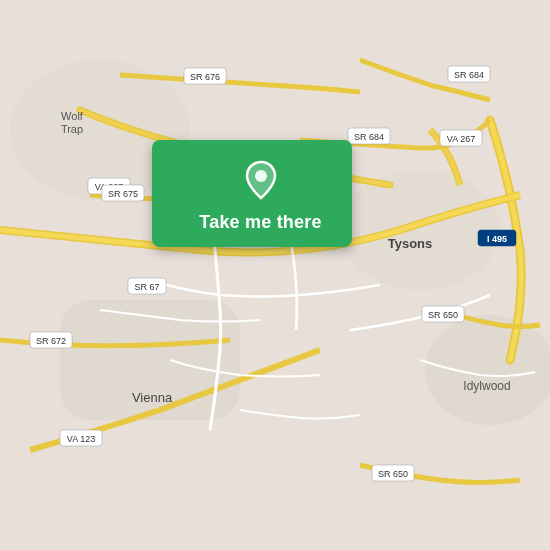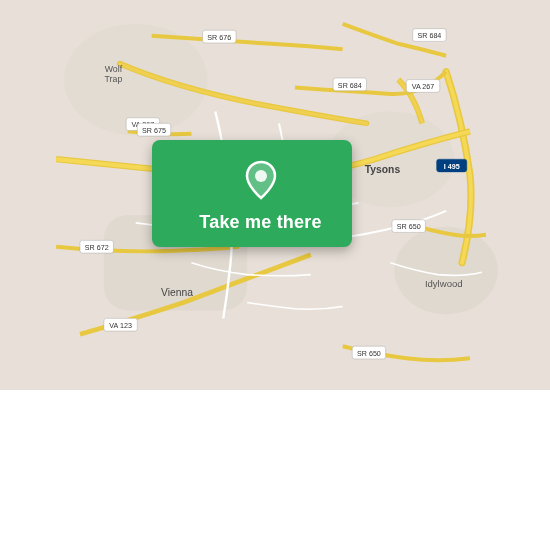--- a/index.html
+++ b/index.html
@@ -6,21 +6,21 @@
     body {
       width: 550px;
       height: 550px;
       overflow: hidden;
       font-family: Arial, sans-serif;
       position: relative;
     }
 
     #map-container {
       width: 550px;
-      height: 390px;
+      height: 550px;
       position: relative;
       overflow: hidden;
     }
 
     
     #map-bg {
       width: 100%;
       height: 100%;
       background-color: #e8e0d8;
       position: absolute;

